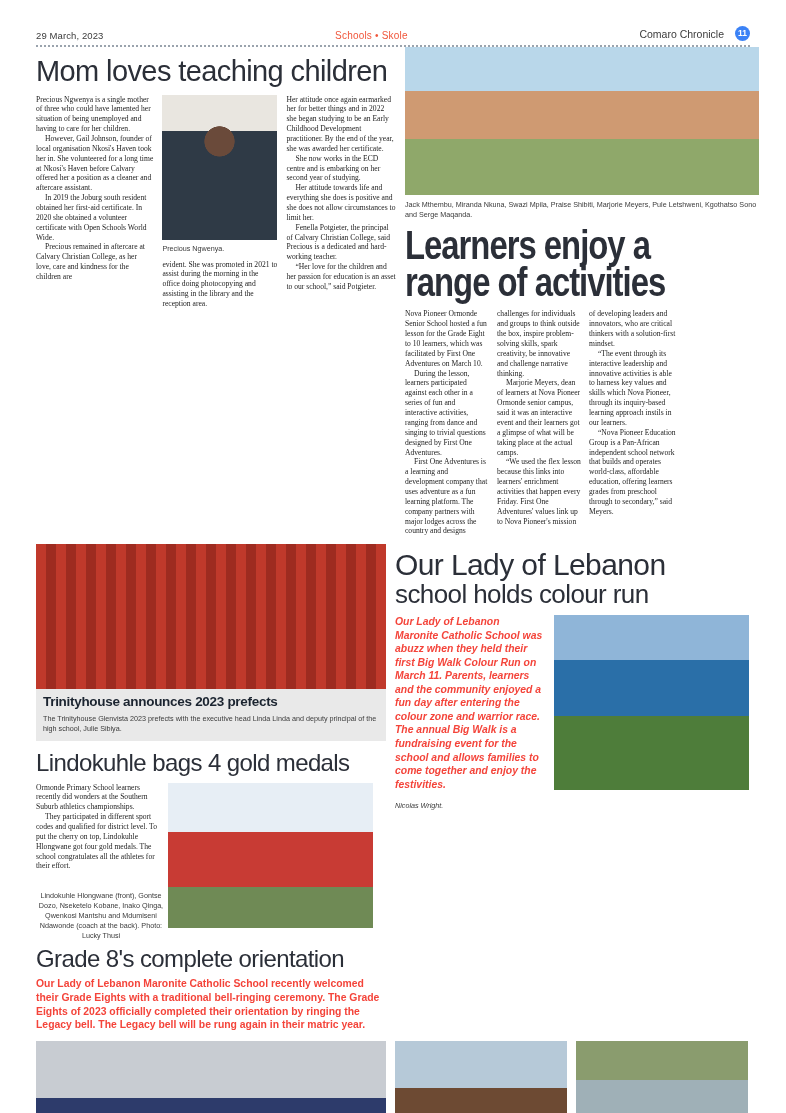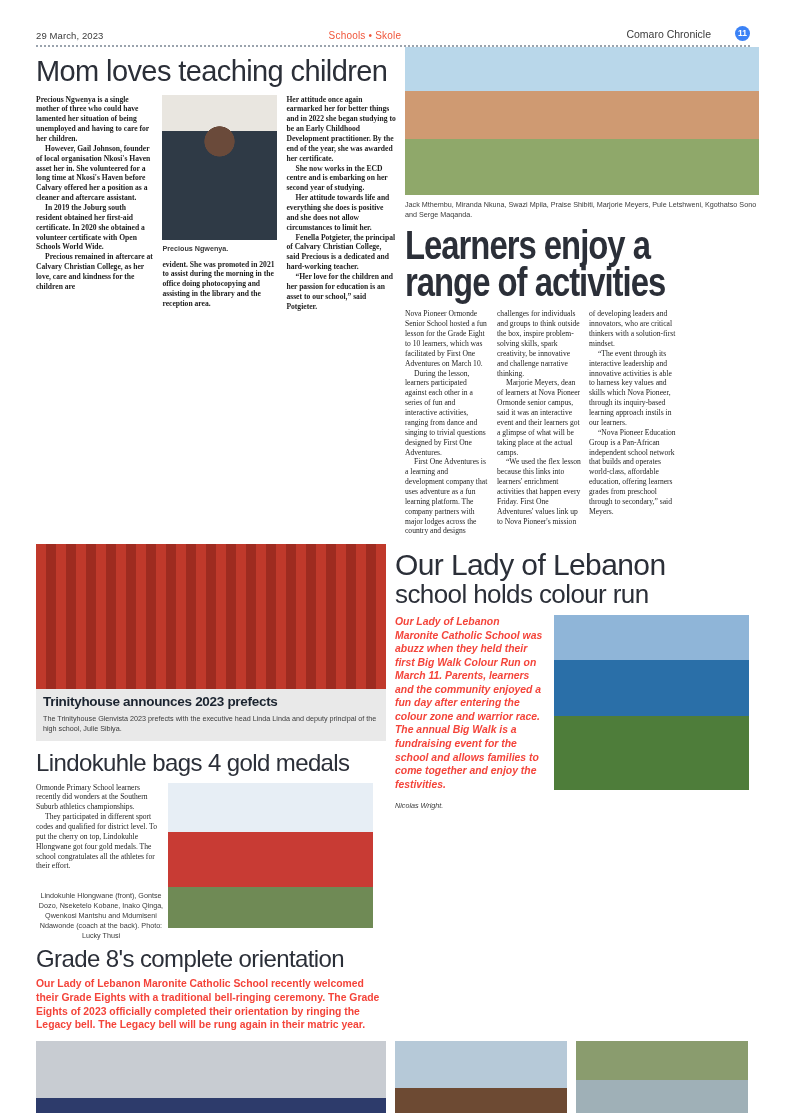--- a/index.html
+++ b/index.html
@@ -12,21 +12,21 @@
     position:relative;
   }
   .page{position:relative;width:786px;height:1113px;box-sizing:border-box;padding:0 36px;}
 
   
   .masthead{display:flex;align-items:flex-end;justify-content:space-between;padding-top:26px;}
   .mh-date{font-family:"Liberation Sans",sans-serif;font-size:9.5px;color:#3b3b3b;letter-spacing:.1px;}
   .mh-section{font-family:"Liberation Sans",sans-serif;font-size:10px;color:#f0563b;font-weight:400;letter-spacing:.2px;
               position:absolute;left:50%;transform:translateX(-50%);bottom:0;white-space:nowrap;}
   .mh-center-wrap{position:relative;flex:1;height:13px;}
-  .mh-right{display:flex;align-items:center;gap:24px;}
+  .mh-right{display:flex;align-items:center;gap:11px;}
   .mh-title{font-family:"Liberation Sans",sans-serif;font-size:10.5px;color:#3b3b3b;}
   .mh-page{width:15px;height:15px;border-radius:50%;background:#3b82f6;color:#fff;font-family:"Liberation Sans",sans-serif;
            font-size:8.5px;font-weight:bold;display:flex;align-items:center;justify-content:center;line-height:1;}
   .rule-dotted{height:2px;margin-top:4px;
     background-image:repeating-linear-gradient(to right,#9aa3ad 0px,#9aa3ad 2px,transparent 2px,transparent 4px);}
 
   
   .hl-light{font-family:"Liberation Sans",sans-serif;font-weight:400;color:#2b2f38;line-height:1.02;letter-spacing:-.6px;}
   .hl-black{font-family:"Liberation Sans",sans-serif;font-weight:bold;color:#2b2f38;line-height:.92;letter-spacing:-1.2px;
             transform:scaleX(.82);transform-origin:left center;}
@@ -55,21 +55,21 @@
      linear-gradient(#8fb5d8 0 26%,#2a6fa8 26% 58%,#4e7d3a 58% 100%);}
   .ph-class{background:
      linear-gradient(#c8ccd2 0 30%,#2d3b6b 30% 72%,#9aa0a8 72% 100%);}
   .ph-boy{background:
      linear-gradient(#b6c9d8 0 22%,#6d4a33 22% 60%,#4f7fa8 60% 100%);}
   .ph-girl{background:
      linear-gradient(#8a9c6e 0 18%,#9fb0b7 18% 52%,#6e8a96 52% 100%);}
 
   
   .a1-head{font-size:29px;padding-top:10px;}
-  .a1-cols{display:flex;gap:9px;margin-top:8px;font-weight:bold;}
+  .a1-cols{display:flex;gap:9px;margin-top:8px;}
   .a1-c{width:120px;}
   .a1-mid{width:115px;}
   .a1-mid .ph{width:115px;height:145px;margin-bottom:4px;}
   .a1-right{width:112px;}
 
   
   .top-photo{width:354px;height:148px;}
 
   
   .a2-head{font-size:40px;margin-top:7px;}
@@ -125,21 +125,21 @@
   <div class="rule-dotted"></div>
 
   <div style="display:flex;gap:9px;">
 
     <div style="width:360px;">
       <div class="hl-light a1-head">Mom loves teaching children</div>
 
       <div class="a1-cols">
         <div class="a1-c body-txt">
           <p class="first">Precious Ngwenya is a single mother of three who could have lamented her situation of being unemployed and having to care for her children.</p>
-          <p>However, Gail Johnson, founder of local organisation Nkosi's Haven asset her in. She volunteered for a long time at Nkosi's Haven before Calvary offered her a position as a cleaner and aftercare assistant.</p>
+          <p>However, Gail Johnson, founder of local organisation Nkosi's Haven took her in. She volunteered for a long time at Nkosi's Haven before Calvary offered her a position as a cleaner and aftercare assistant.</p>
           <p>In 2019 the Joburg south resident obtained her first-aid certificate. In 2020 she obtained a volunteer certificate with Open Schools World Wide.</p>
           <p>Precious remained in aftercare at Calvary Christian College, as her love, care and kindness for the children are</p>
         </div>
 
         <div class="a1-mid">
           <div class="ph ph-grad-graduate"></div>
           <div class="cap">Precious Ngwenya.</div>
           <div class="body-txt" style="margin-top:6px;">
             <p class="first">evident. She was promoted in 2021 to assist during the morning in the office doing photocopying and assisting in the library and the reception area.</p>
           </div>

